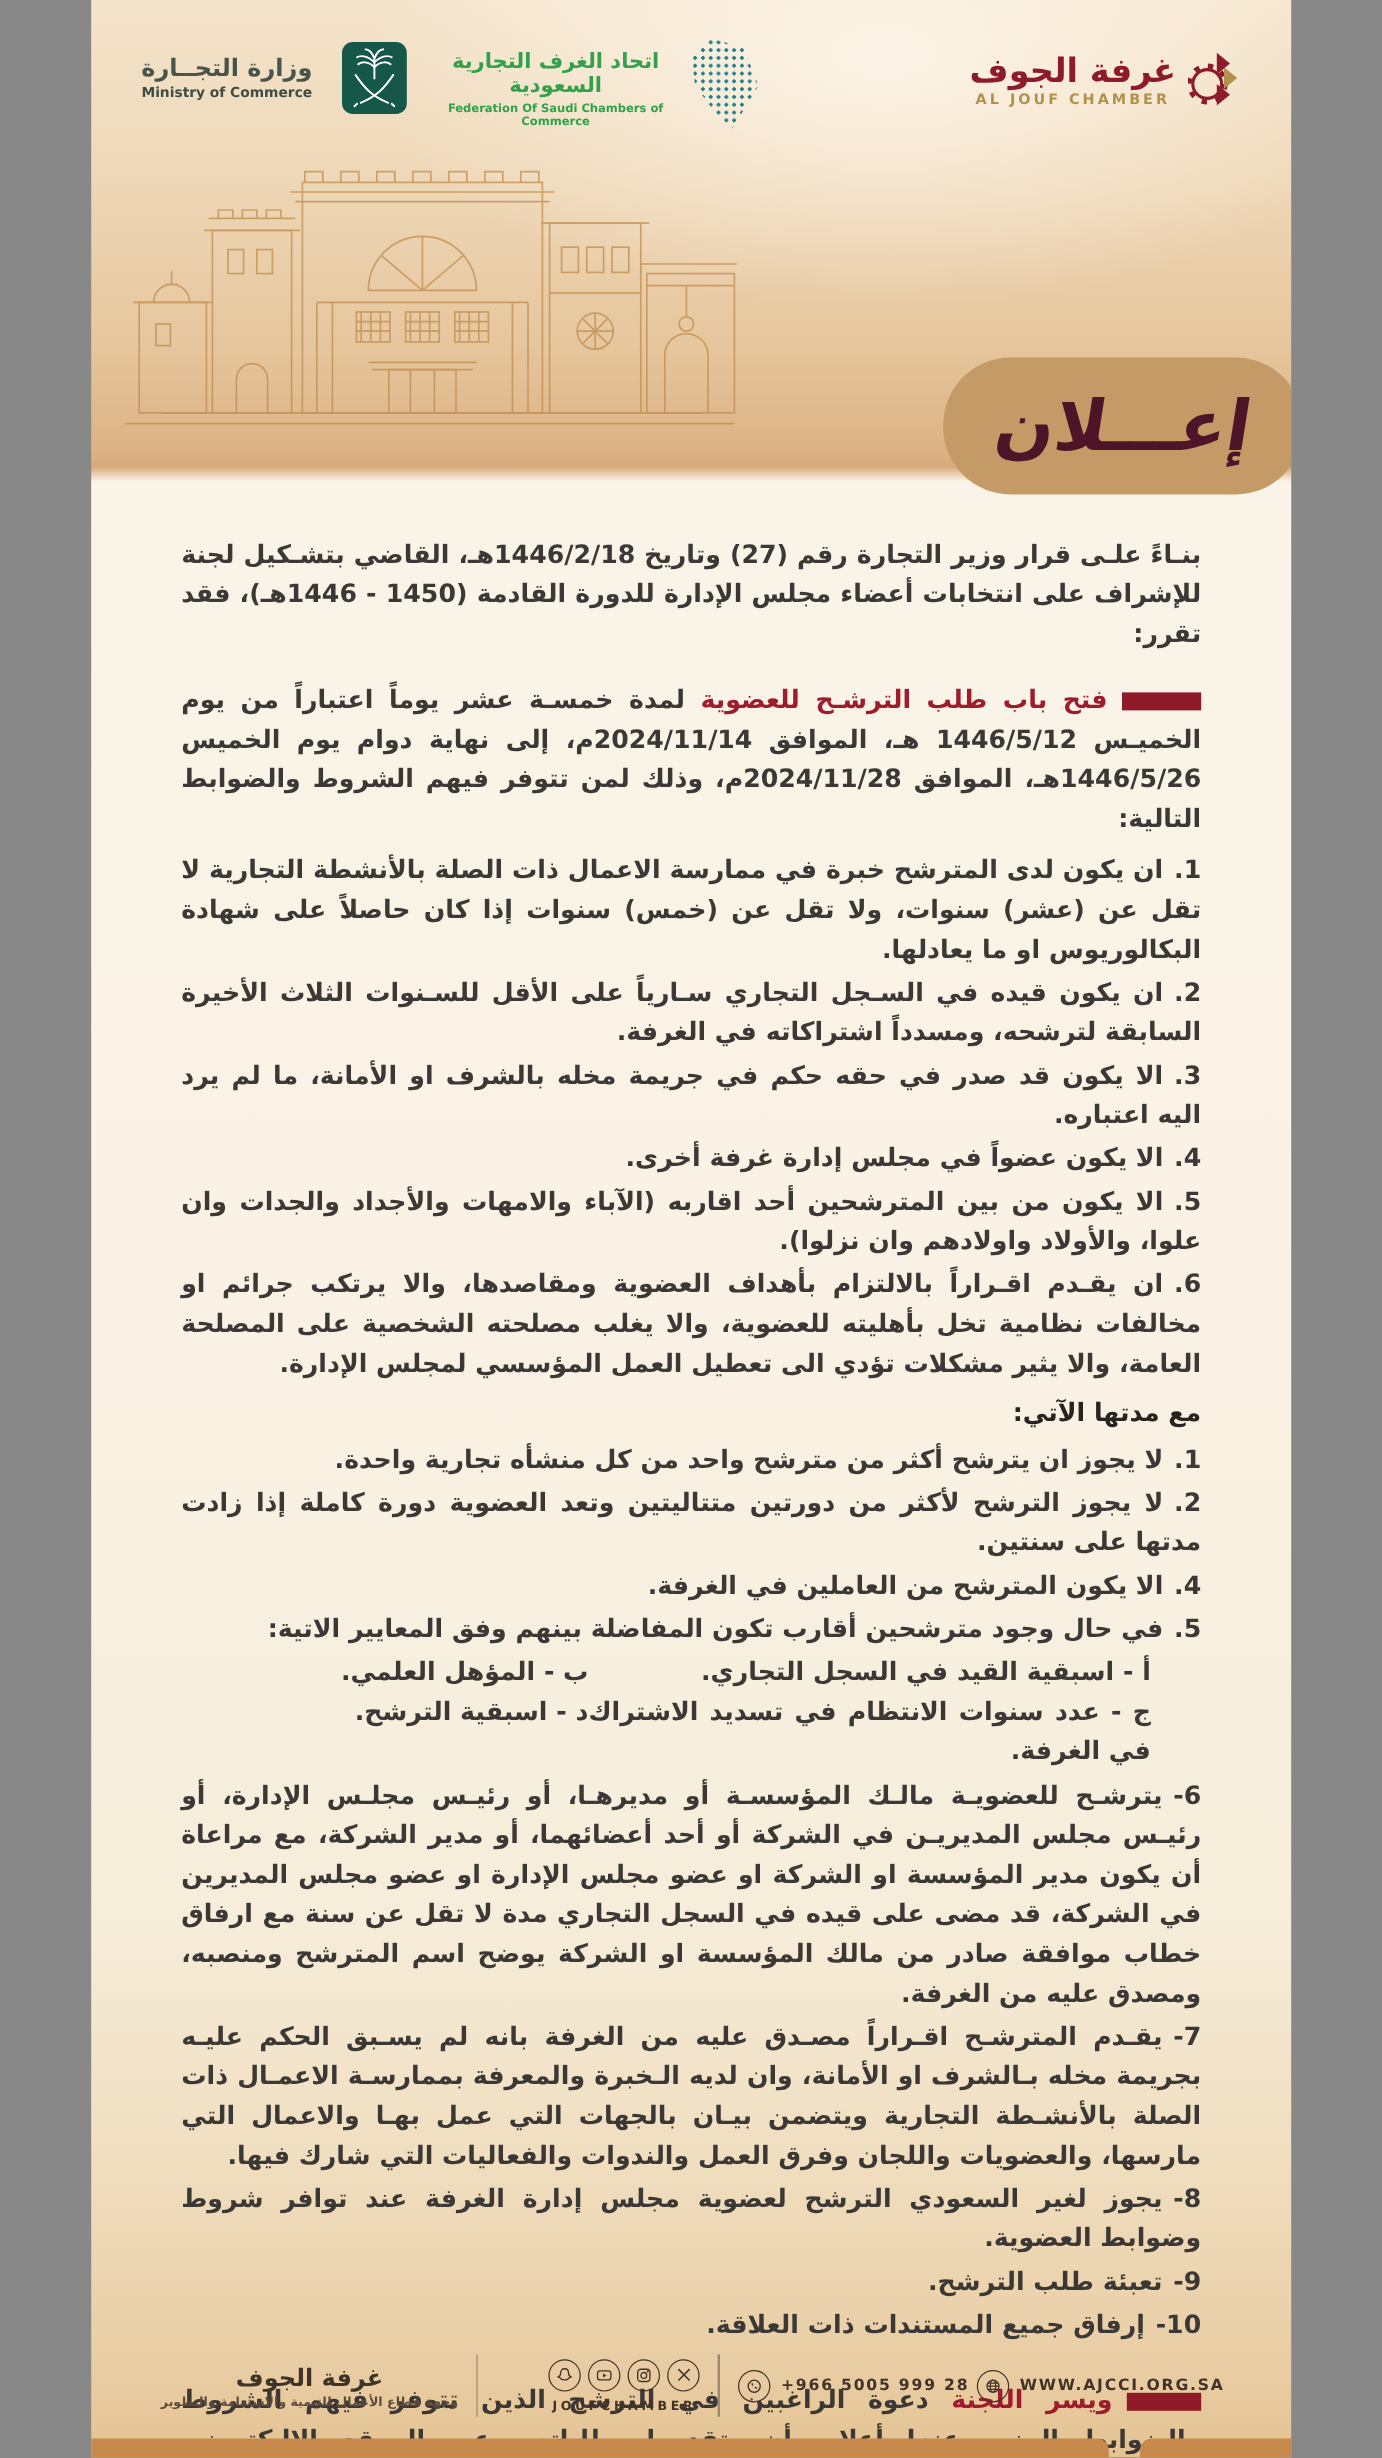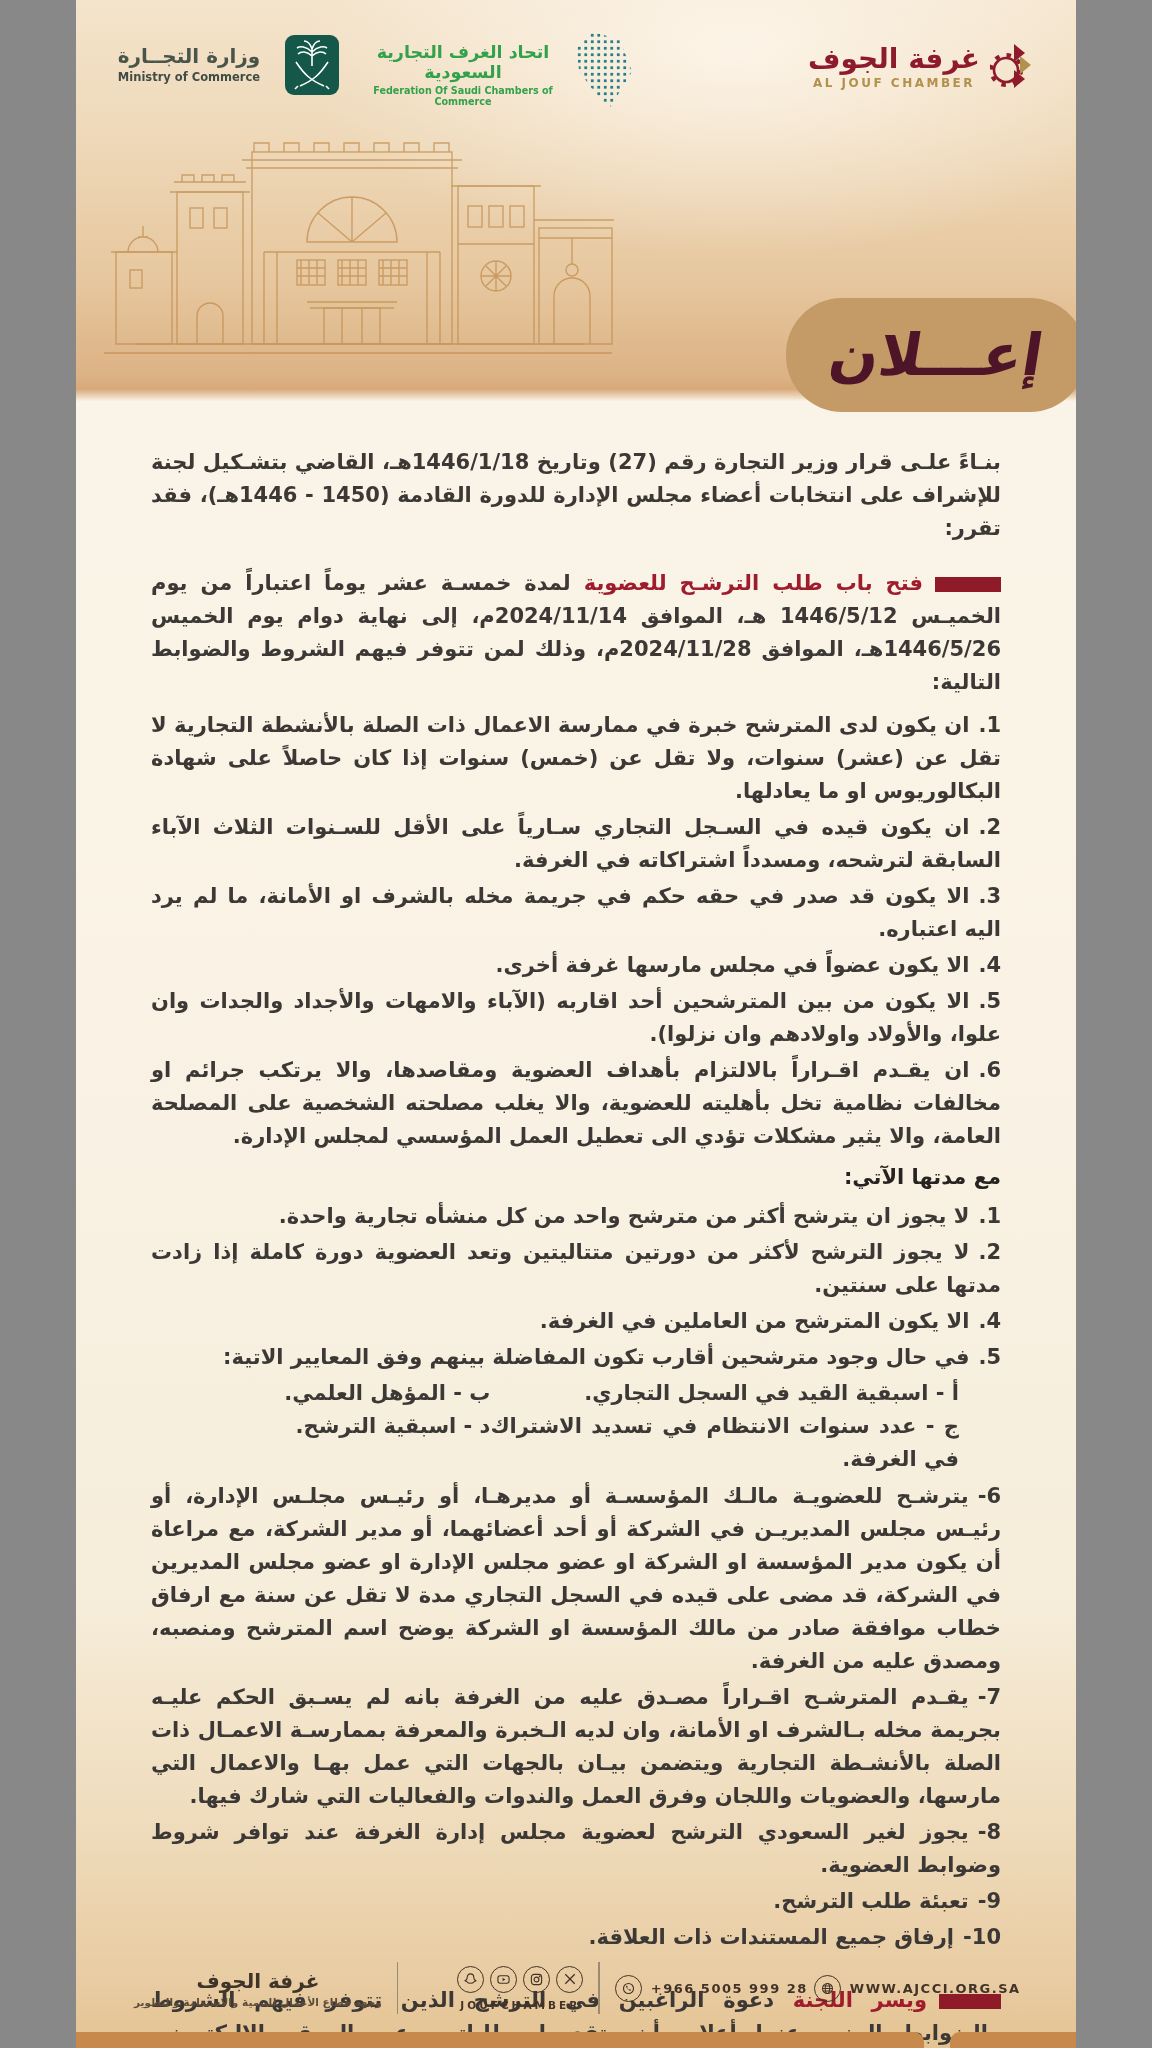--- a/index.html
+++ b/index.html
@@ -149,29 +149,29 @@
         <path d="M24 30 l11 9 -11 9 z" fill="#8e1b2c"></path>
       </svg>
     </div>
   </div>
 
   <div class="pill">
     <span>إعـــلان</span>
   </div>
 
   <div class="content">
-    <p class="intro">بنـاءً علـى قرار وزير التجارة رقم (27) وتاريخ 1446/1/18هـ، القاضي بتشـكيل لجنة للإشراف على انتخابات أعضاء مجلس الإدارة للدورة القادمة (‎1446 - 1450‎هـ)، فقد تقرر:</p>
+    <p class="intro">بنـاءً علـى قرار وزير التجارة رقم (27) وتاريخ 1446/2/18هـ، القاضي بتشـكيل لجنة للإشراف على انتخابات أعضاء مجلس الإدارة للدورة القادمة (‎1446 - 1450‎هـ)، فقد تقرر:</p>
 
     <p class="lead"><span class="bar"></span><span class="red">فتح باب طلب الترشـح للعضوية</span> <span>لمدة خمسـة عشر يوماً اعتباراً من يوم الخميـس 1446/5/12 هـ، الموافق 2024/11/14م، إلى نهاية دوام يوم الخميس 1446/5/26هـ، الموافق 2024/11/28م، وذلك لمن تتوفر فيهم الشروط والضوابط التالية:</span></p>
 
     <div>
         <p class="li"><span class="num">1.</span><span>ان يكون لدى المترشح خبرة في ممارسة الاعمال ذات الصلة بالأنشطة التجارية لا تقل عن (عشر) سنوات، ولا تقل عن (خمس) سنوات إذا كان حاصلاً على شهادة البكالوريوس او ما يعادلها.</span></p>
-        <p class="li"><span class="num">2.</span><span>ان يكون قيده في السـجل التجاري سـارياً على الأقل للسـنوات الثلاث الآباء السابقة لترشحه، ومسدداً اشتراكاته في الغرفة.</span></p>
+        <p class="li"><span class="num">2.</span><span>ان يكون قيده في السـجل التجاري سـارياً على الأقل للسـنوات الثلاث الأخيرة السابقة لترشحه، ومسدداً اشتراكاته في الغرفة.</span></p>
         <p class="li"><span class="num">3.</span><span>الا يكون قد صدر في حقه حكم في جريمة مخله بالشرف او الأمانة، ما لم يرد اليه اعتباره.</span></p>
-        <p class="li"><span class="num">4.</span><span>الا يكون عضواً في مجلس مارسها غرفة أخرى.</span></p>
+        <p class="li"><span class="num">4.</span><span>الا يكون عضواً في مجلس إدارة غرفة أخرى.</span></p>
         <p class="li"><span class="num">5.</span><span>الا يكون من بين المترشحين أحد اقاربه (الآباء والامهات والأجداد والجدات وان علوا، والأولاد واولادهم وان نزلوا).</span></p>
         <p class="li"><span class="num">6.</span><span>ان يقـدم اقـراراً بالالتزام بأهداف العضوية ومقاصدها، والا يرتكب جرائم او مخالفات نظامية تخل بأهليته للعضوية، والا يغلب مصلحته الشخصية على المصلحة العامة، والا يثير مشكلات تؤدي الى تعطيل العمل المؤسسي لمجلس الإدارة.</span></p>
       </div>
 
     <p class="note">مع مدتها الآتي:</p>
 
     <div>
         <p class="li"><span class="num">1.</span><span>لا يجوز ان يترشح أكثر من مترشح واحد من كل منشأه تجارية واحدة.</span></p>
         <p class="li"><span class="num">2.</span><span>لا يجوز الترشح لأكثر من دورتين متتاليتين وتعد العضوية دورة كاملة إذا زادت مدتها على سنتين.</span></p>
         <p class="li"><span class="num">4.</span><span>الا يكون المترشح من العاملين في الغرفة.</span></p>

